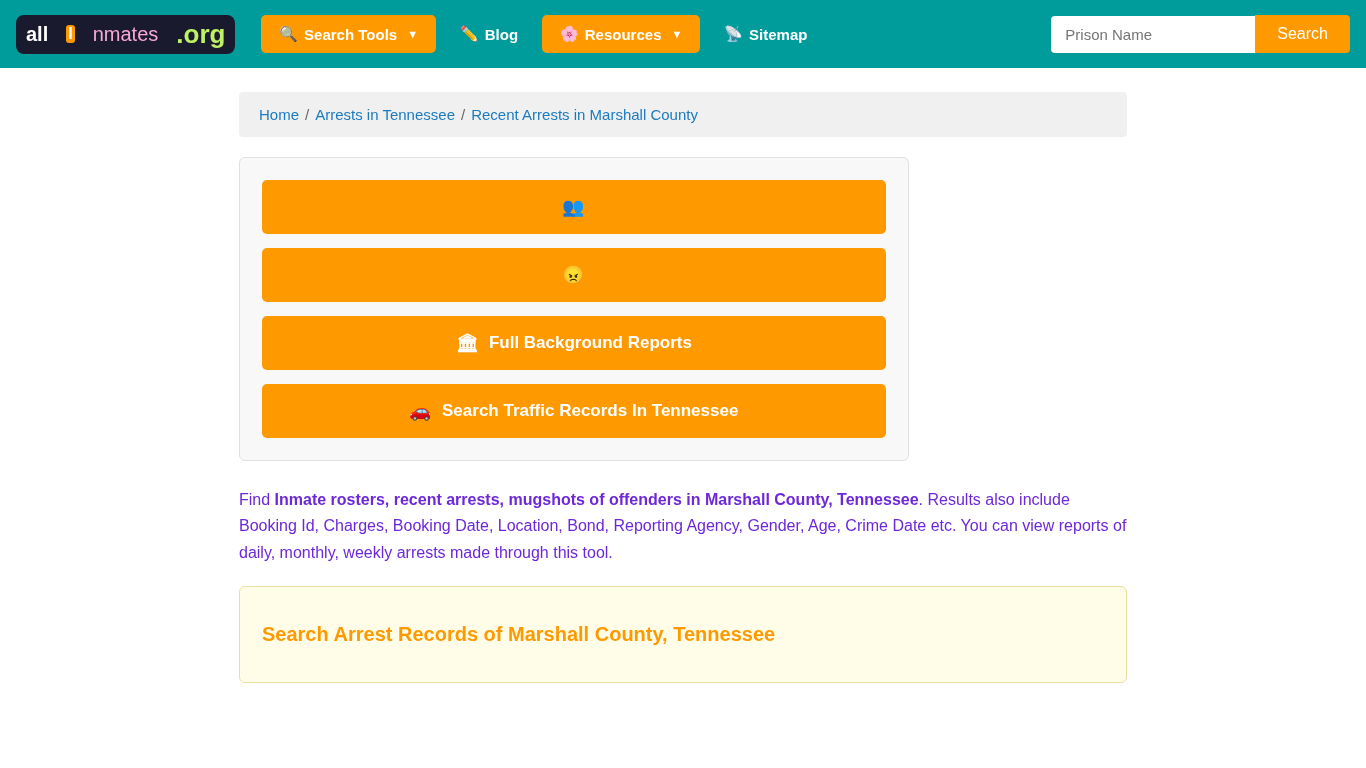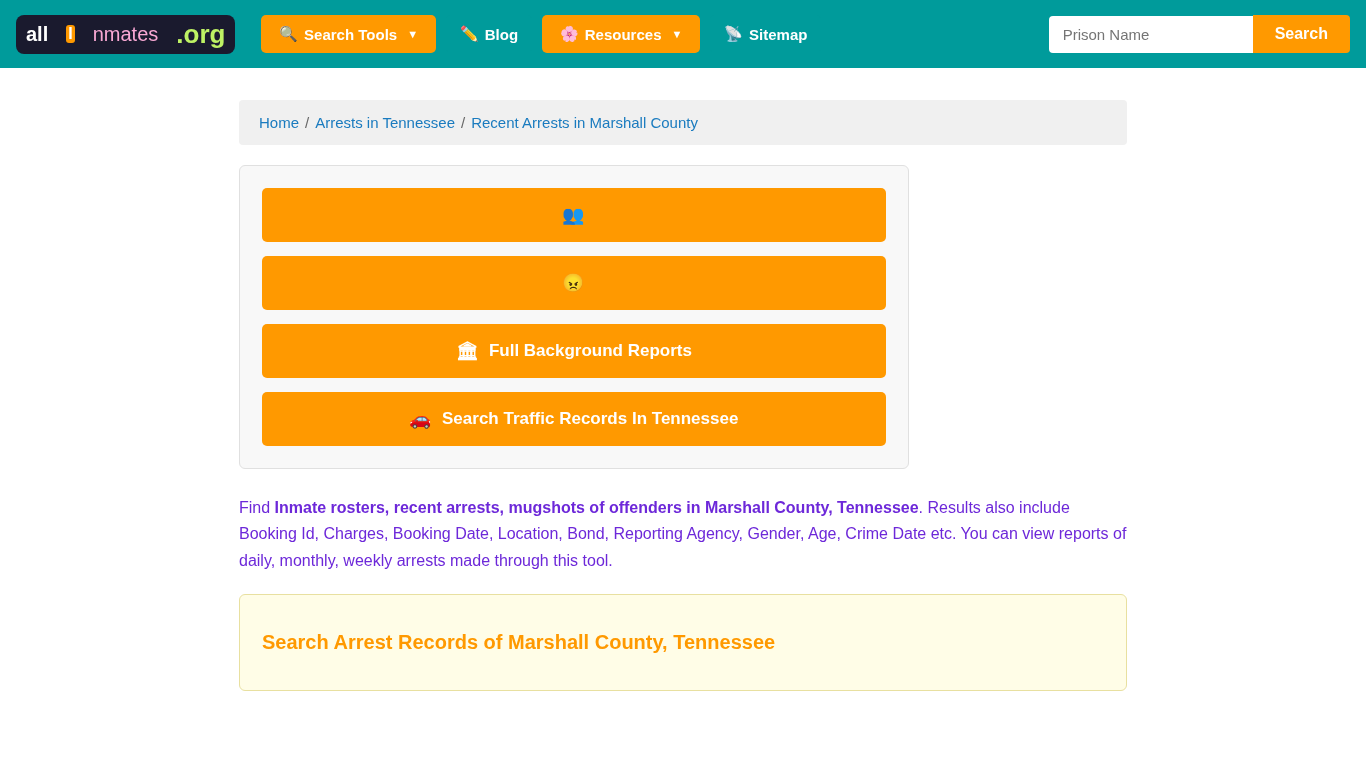--- a/index.html
+++ b/index.html
@@ -85,29 +85,29 @@
       outline: none;
       width: 204px;
       color: #999;
     }
     .nav-search-btn {
       background: #f90;
       color: #fff;
       border: none;
       padding: 10px 22px;
       font-size: 16px;
-      font-weight: bold;
+      font-weight: normal;
       border-radius: 0 4px 4px 0;
       cursor: pointer;
     }
 
     
     .main-content {
       max-width: 920px;
-      margin: 12px auto;
+      margin: 4px auto;
       padding: 20px 16px;
     }
 
     
     .breadcrumb-container {
       background: #f0f0f0;
       border-radius: 4px;
       padding: 14px 20px;
       margin-bottom: 20px;
     }

